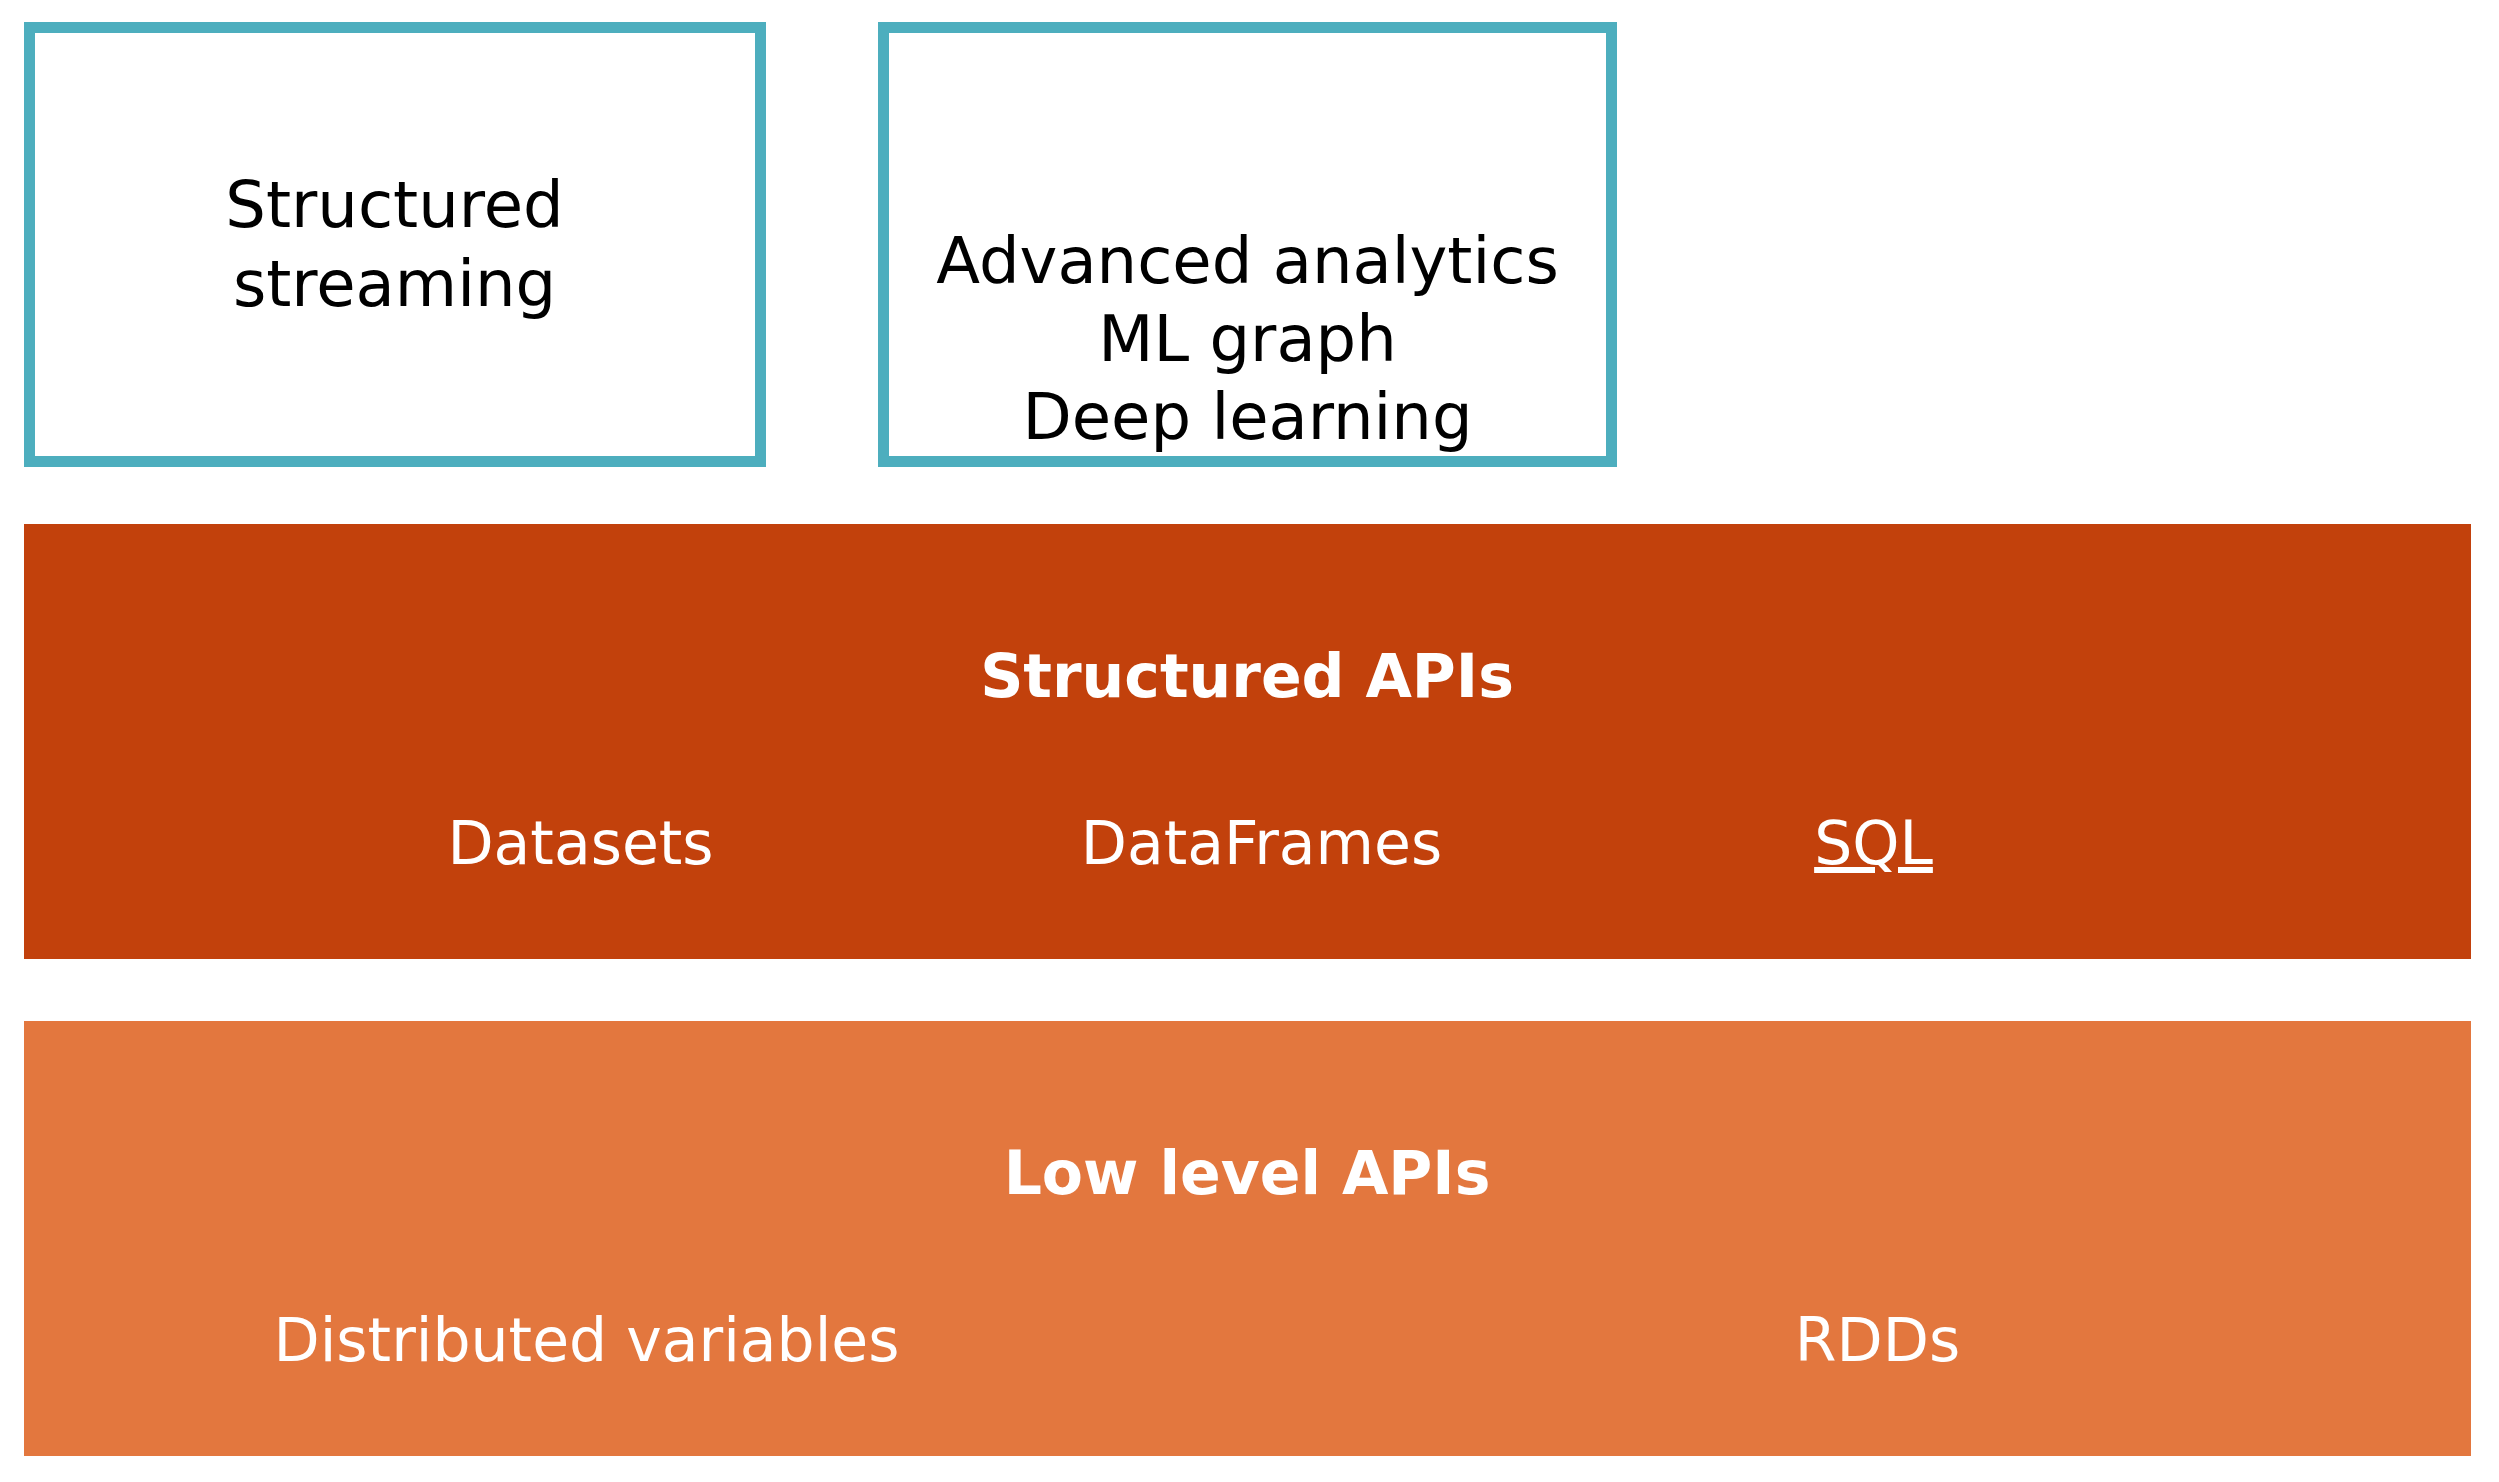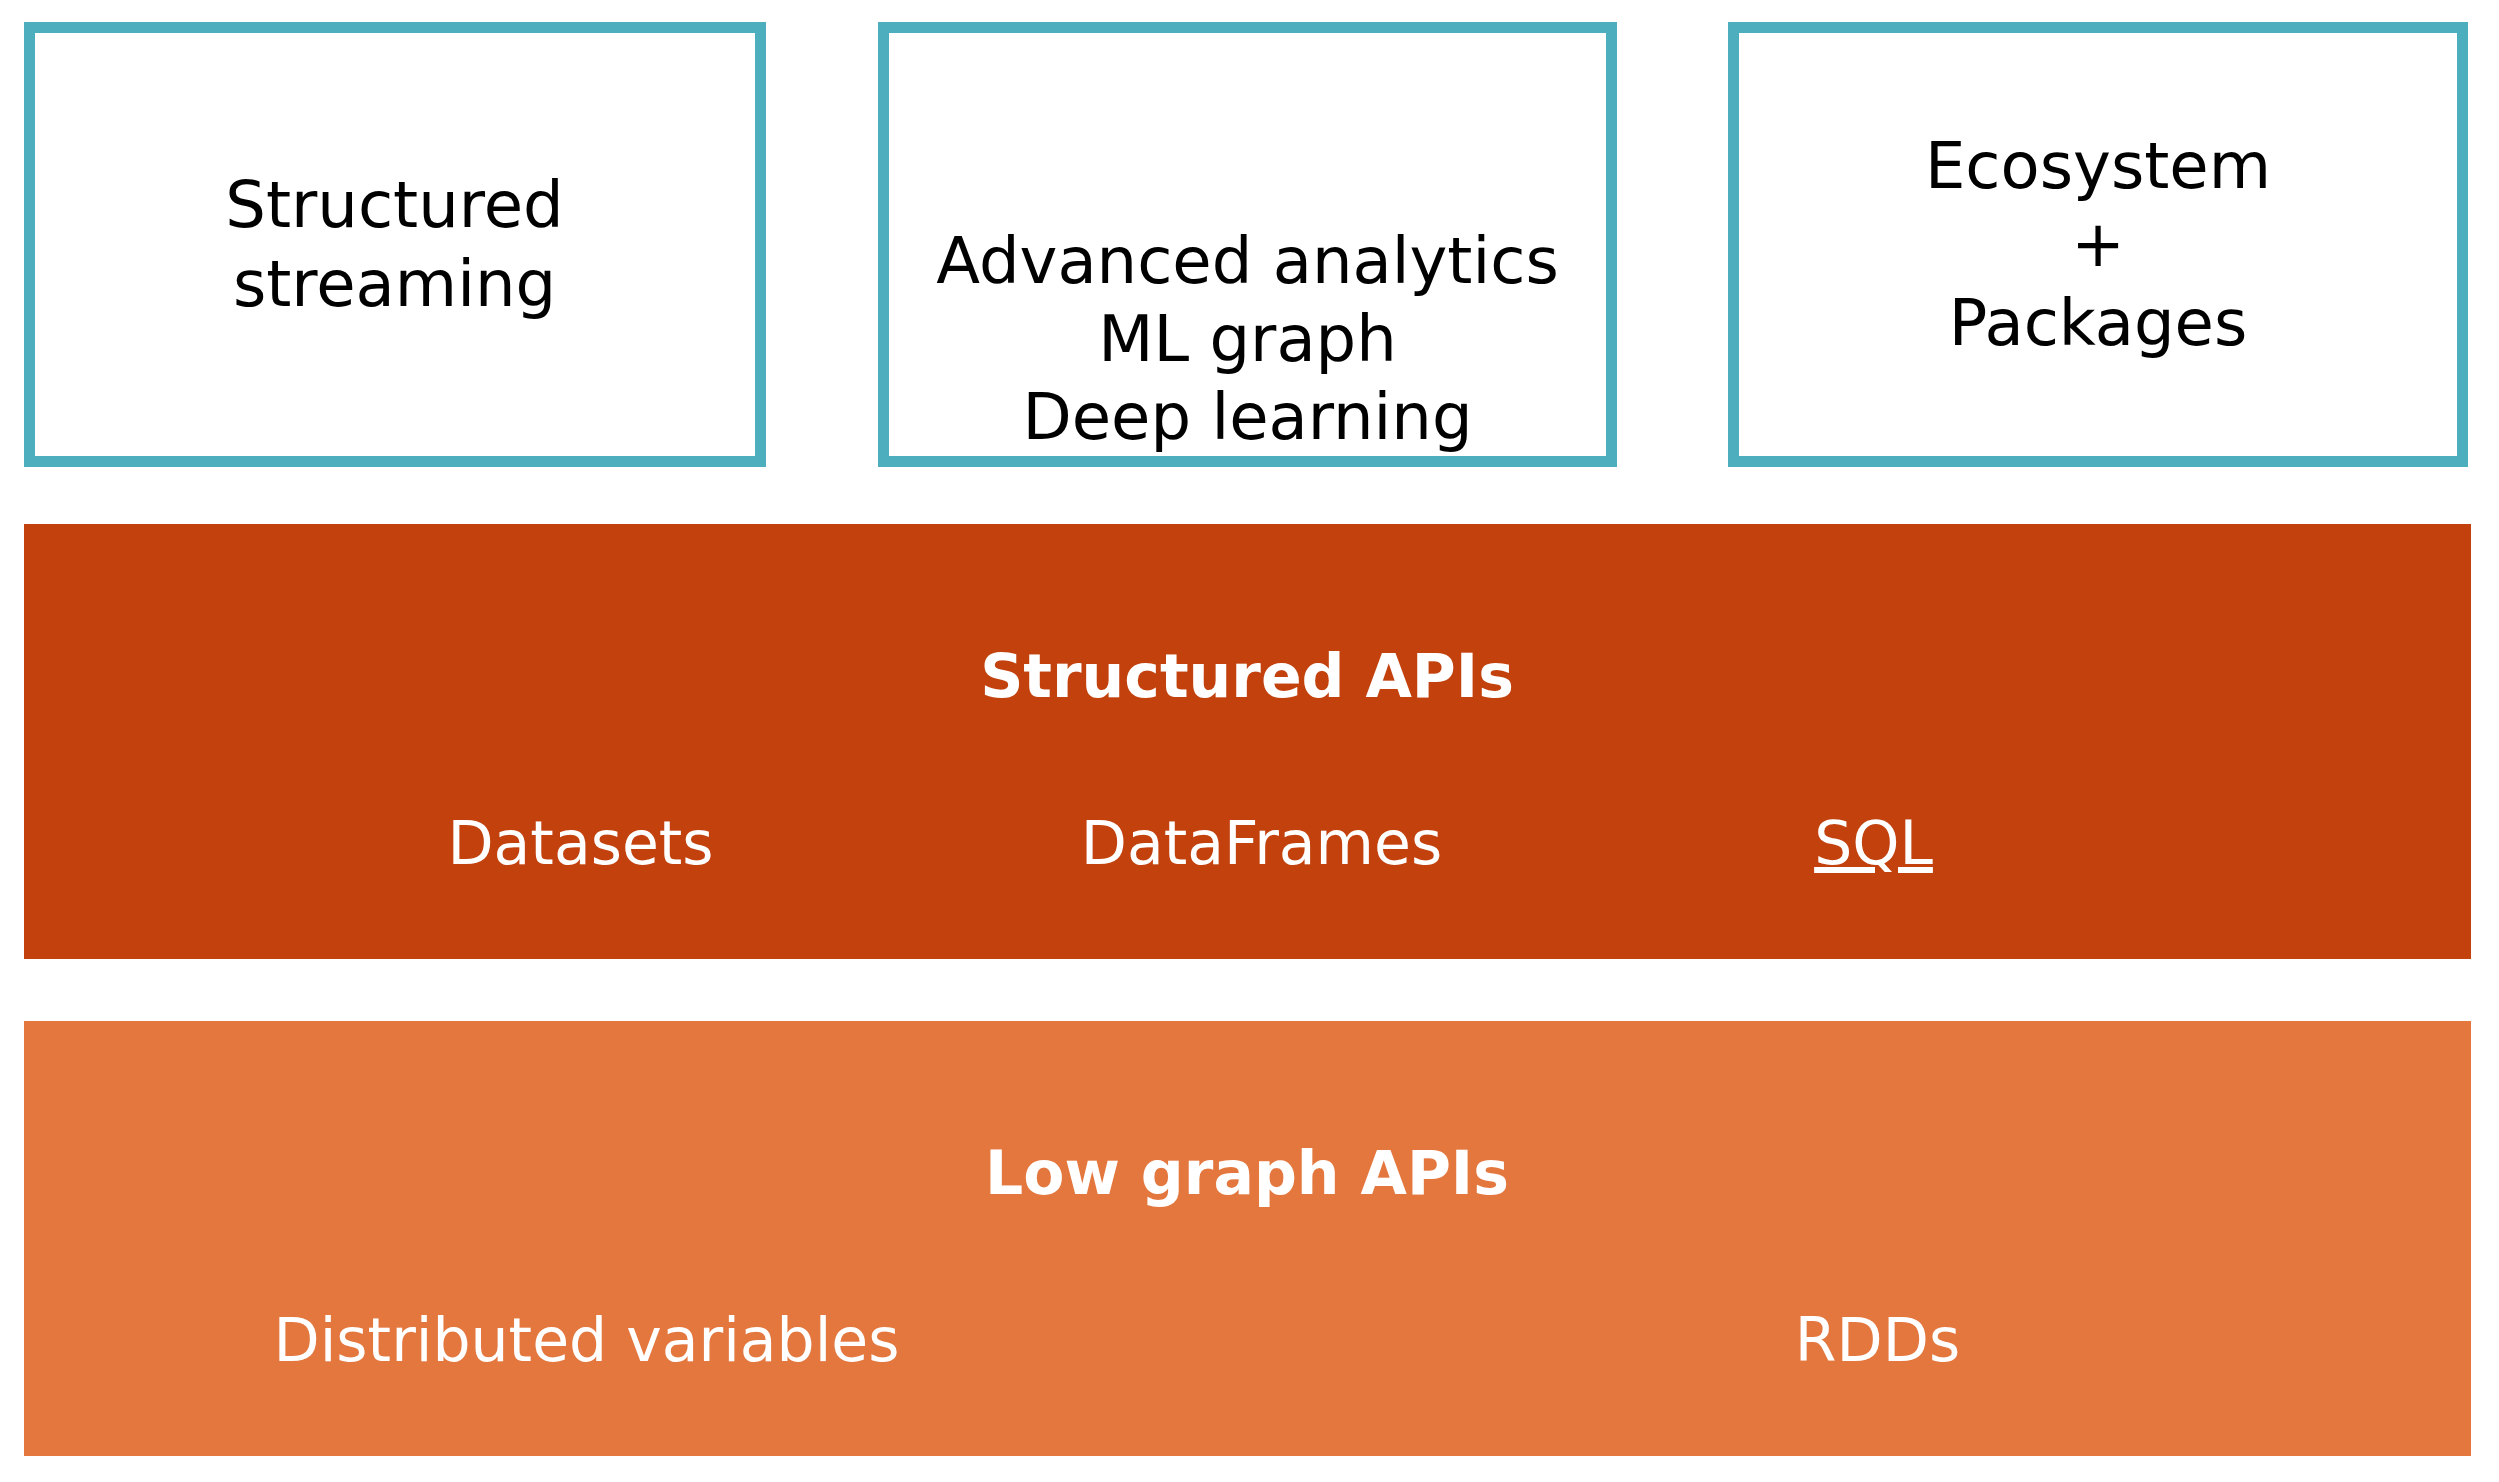--- a/index.html
+++ b/index.html
@@ -101,38 +101,33 @@
     <span class="box-text">Structured
 streaming</span>
   </div>
 
   <div class="top-box" id="box-advanced-analytics">
     <span class="box-text">Advanced analytics
 ML graph
 Deep learning</span>
   </div>
 
-  <div class="top-box" id="box-ecosystem-packages">
-    <span class="box-text">Ecosystem
-+
-Packages</span>
-  </div>
 
   <div class="band" id="band-structured-apis">
     <div class="band-title">Structured APIs</div>
 
     <div class="band-sub" id="sub-datasets">Datasets</div>
 
     <div class="band-sub" id="sub-dataframes">DataFrames</div>
 
     <div class="band-sub" id="sub-sql">SQL</div>
   </div>
 
   <div class="band" id="band-low-level-apis">
-    <div class="band-title">Low graph APIs</div>
+    <div class="band-title">Low level APIs</div>
 
     <div class="band-sub" id="sub-distributed-variables">Distributed variables</div>
 
     <div class="band-sub" id="sub-rdds">RDDs</div>
   </div>
 
 </div>
 
 
 </body></html>

